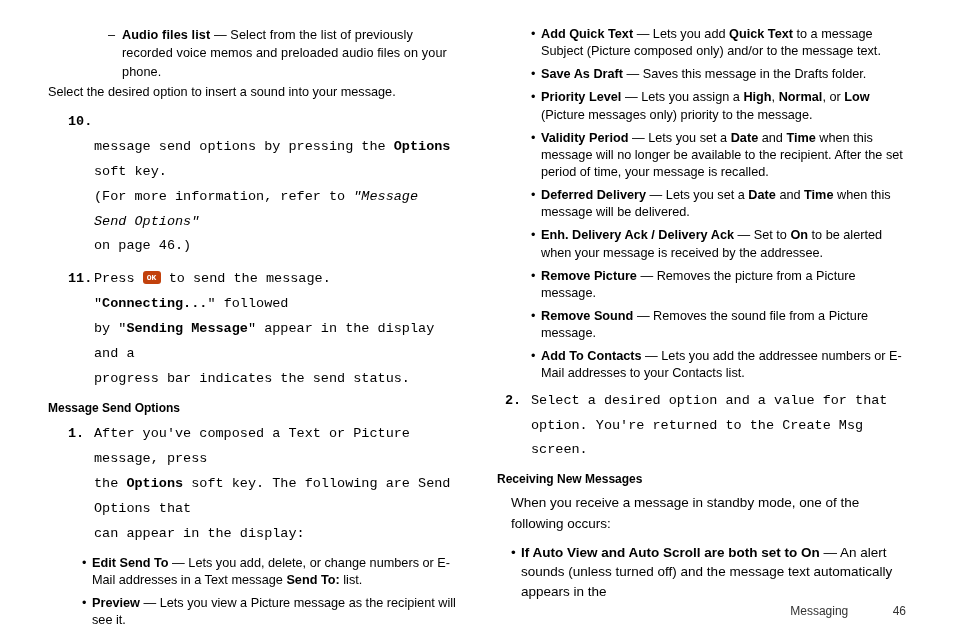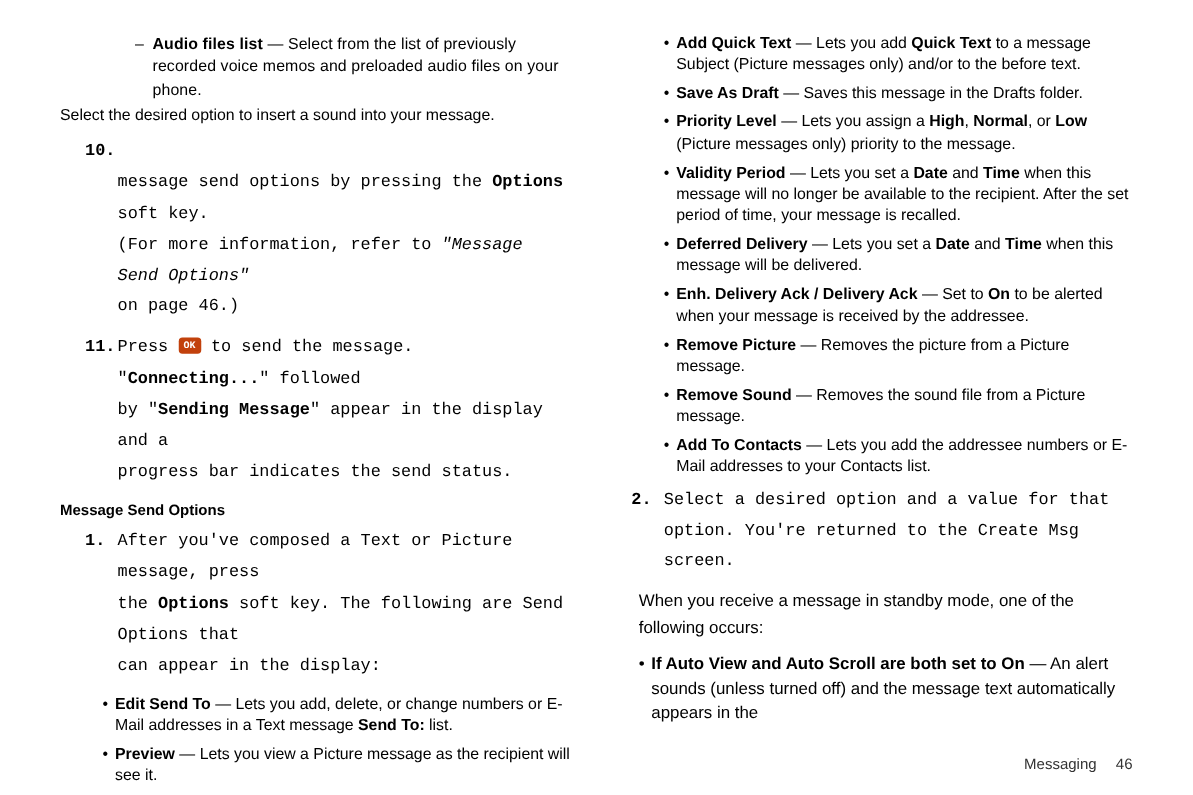--- a/index.html
+++ b/index.html
@@ -91,21 +91,21 @@
   }
   .bullet-row-wide .dot { width: 10px; flex-shrink: 0; }
   .bullet-row-wide .bb { flex: 1; }
   .footer {
     position: absolute;
     bottom: 18px;
     right: 48px;
     font-size: 12px;
     color: #333;
   }
-  .footer .pg { margin-left: 12px; }
+  .footer .pg { margin-left: 41px; }
   b { font-weight: bold; }
   em { font-style: italic; }
 </style>
 </head>
 <body>
 
 <div class="columns">
 
   <div class="col">
 
@@ -155,21 +155,21 @@
       <div class="dot">•</div>
       <div class="bb"><b>Preview</b><span> — Lets you view a Picture message as the recipient will see it.</span></div>
     </div>
 
   </div>
 
   <div class="col">
 
     <div class="bullet-row">
       <div class="dot">•</div>
-      <div class="bb"><b>Add Quick Text</b><span> — Lets you add </span><b>Quick Text</b><span> to a message Subject (Picture messages only) and/or to the before text.</span></div>
+      <div class="bb"><b>Add Quick Text</b><span> — Lets you add </span><b>Quick Text</b><span> to a message Subject (Picture composed only) and/or to the message text.</span></div>
     </div>
     <div class="bullet-row">
       <div class="dot">•</div>
       <div class="bb"><b>Save As Draft</b><span> — Saves this message in the Drafts folder.</span></div>
     </div>
     <div class="bullet-row">
       <div class="dot">•</div>
       <div class="bb"><b>Priority Level</b><span> — Lets you assign a </span><b>High</b><span>, </span><b>Normal</b><span>, or </span><b>Low</b><span> (Picture messages only) priority to the message.</span></div>
     </div>
     <div class="bullet-row">
@@ -195,20 +195,21 @@
     <div class="bullet-row">
       <div class="dot">•</div>
       <div class="bb"><b>Add To Contacts</b><span> — Lets you add the addressee numbers or E-Mail addresses to your Contacts list.</span></div>
     </div>
 
     <div class="num-row" style="margin-left:8px;">
       <div class="n">2.</div>
       <div class="b">Select a desired option and a value for that option. You're returned to the Create Msg screen.</div>
     </div>
 
+    <div class="h2">Receiving New Messages</div>
     <div class="intro">When you receive a message in standby mode, one of the following occurs:</div>
 
     <div class="bullet-row-wide">
       <div class="dot">•</div>
       <div class="bb"><b>If Auto View and Auto Scroll are both set to On</b><span> — An alert sounds (unless turned off) and the message text automatically appears in the </span></div>
     </div>
 
   </div>
 </div>
 

